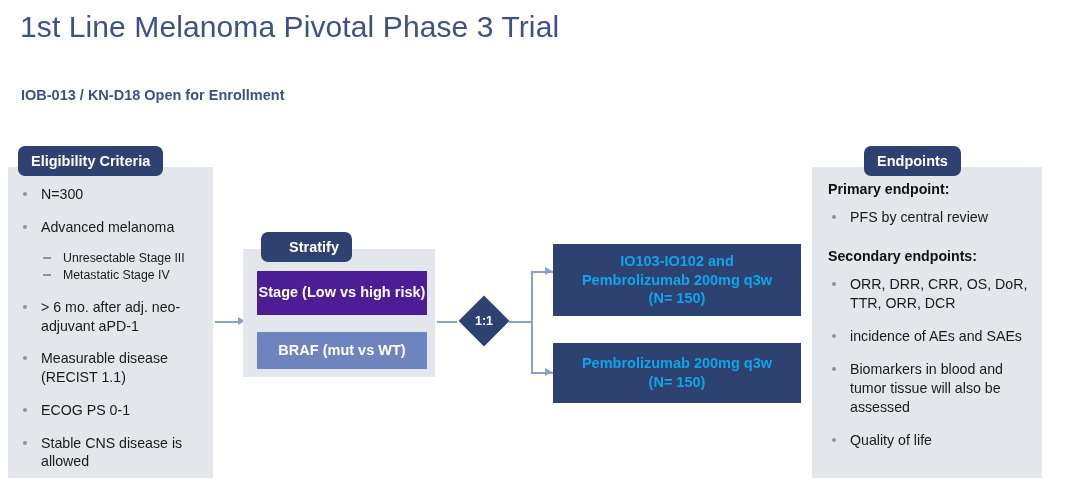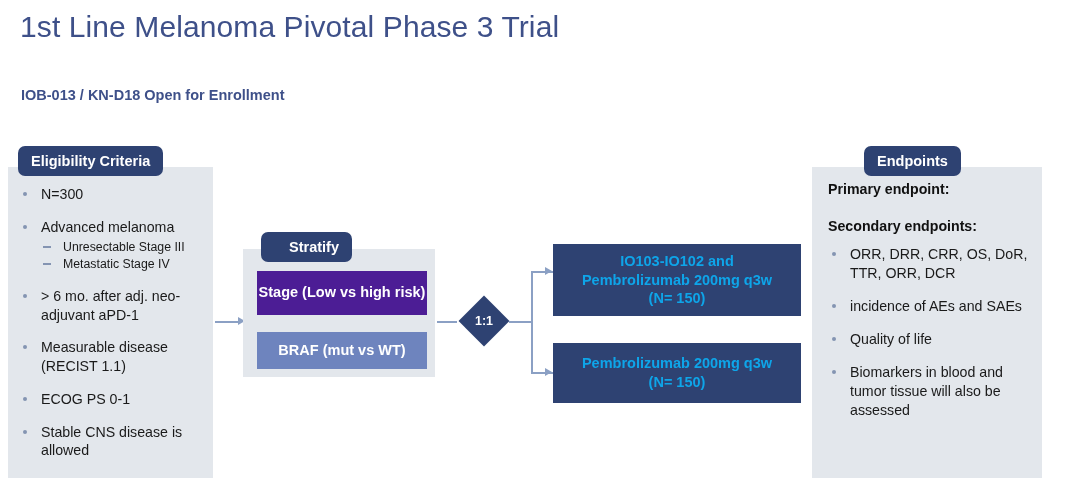--- a/index.html
+++ b/index.html
@@ -87,21 +87,21 @@
   .elig-item > .bullet {
     position: absolute;
     left: 5px;
     top: 7px;
     width: 4px;
     height: 4px;
     background: #8494B2;
     border-radius: 50%;
   }
   .sub-list {
-    margin-top: 3px;
+    margin-top: 14px;
   }
   .sub-item {
     position: relative;
     padding-left: 22px;
     font-size: 12.3px;
     color: #1a1a1a;
     line-height: 1.36;
   }
   .sub-item > .dash {
     position: absolute;
@@ -400,36 +400,40 @@
   <div>(N= 150)</div>
 </div>
 
 <div class="panel" id="endpoints-panel"></div>
 <div class="pill" id="endpoints-pill">Endpoints</div>
 
 <div class="endp-list">
 
   <div class="endp-heading">Primary endpoint:</div>
 
+  <div class="endp-item">
+    <span class="bullet"></span>
+    <span>PFS by central review</span>
+  </div>
 
   <div class="endp-heading spaced">Secondary endpoints:</div>
 
   <div class="endp-item">
     <span class="bullet"></span>
     <span>ORR, DRR, CRR, OS, DoR, TTR, ORR, DCR</span>
   </div>
 
   <div class="endp-item">
     <span class="bullet"></span>
     <span>incidence of AEs and SAEs</span>
   </div>
 
   <div class="endp-item">
     <span class="bullet"></span>
+    <span>Biomarkers in blood and tumor tissue will also be assessed</span>
+  </div>
+
+  <div class="endp-item">
+    <span class="bullet"></span>
     <span>Quality of life</span>
   </div>
 
-  <div class="endp-item">
-    <span class="bullet"></span>
-    <span>Biomarkers in blood and tumor tissue will also be assessed</span>
-  </div>
-
 </div>
 
 </body></html>

